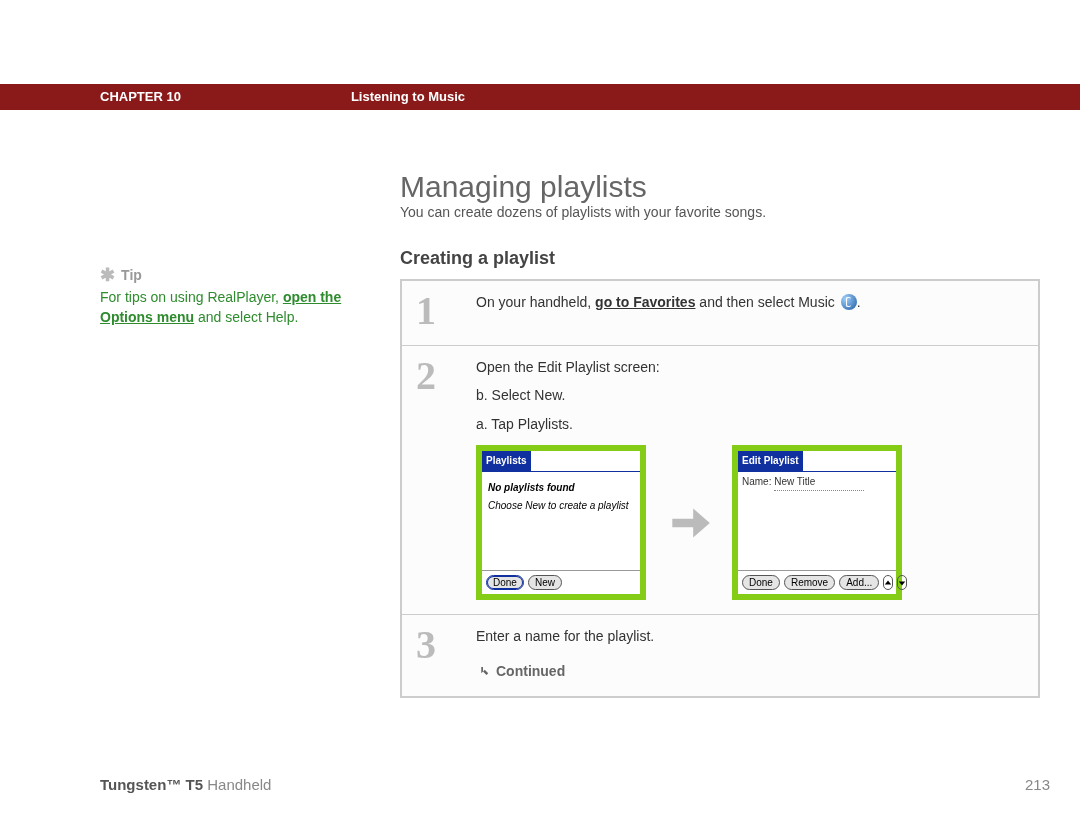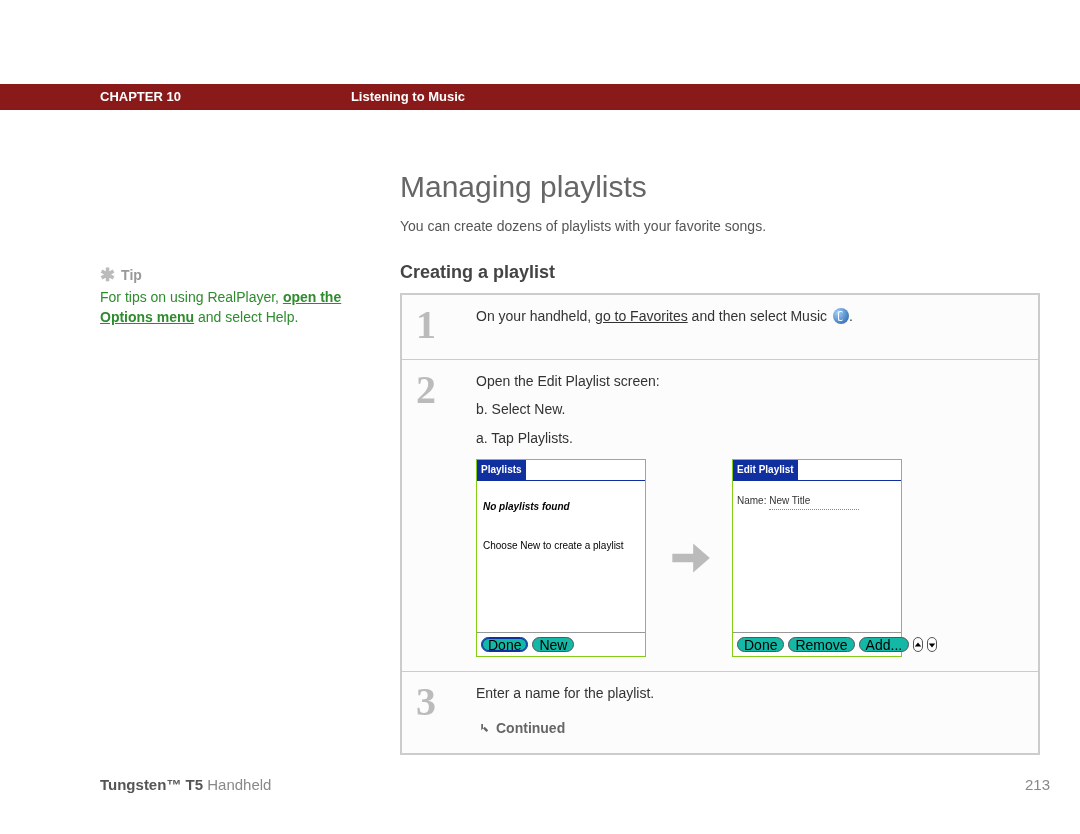--- a/index.html
+++ b/index.html
@@ -24,21 +24,21 @@
   }
   .page-body {
     padding:60px 40px 0 100px;
     display:flex;
   }
   .sidebar { width:300px; padding-right:20px; padding-top:96px;}
   .tip-row { display:flex; align-items:center; gap:6px; color:#999; font-weight:bold; font-size:14px;}
   .tip-text { margin-top:4px; font-size:14px; line-height:1.4; color:#2e8b2e;}
   .tip-text .link { font-weight:bold; text-decoration:underline;}
   .content { flex:1; }
-  h1.section-title { font-weight:300; font-size:30px; color:#666; margin:0 0 14px 0;}
+  h1.section-title { font-weight:300; font-size:30px; color:#666; margin:0 0 0 0;}
   .intro { color:#555; font-size:14px; margin-bottom:28px;}
   h2.subsection { font-weight:bold; color:#444; font-size:18px; margin:0 0 10px 0;}
   .steps-box {
     border:2px solid #ccc;
     background:#fcfcfc;
   }
   .step {
     border-top:1px solid #ccc;
     display:flex;
     padding:10px 14px 14px 14px;
@@ -47,51 +47,50 @@
   .step:first-child { border-top:none;}
   .step-num {
     font-family: Georgia, serif;
     font-size:40px;
     font-weight:bold;
     color:#bbb;
     width:40px; text-align:left;
     line-height:1;
   }
   .step-body { flex:1; font-size:14px; color:#333; line-height:1.6;}
-  .step-body .inline-link { font-weight:normal; text-decoration:underline;}
+  .step-body .inline-link { font-weight:bold; text-decoration:underline;}
   .music-icon {
     display:inline-block; width:16px; height:16px;
     border-radius:50%;
     background: radial-gradient(circle at 30% 30%, #9ed0ff, #1e5a9e);
     vertical-align:-3px;
     margin-left:2px;
     position:relative;
   }
   .music-icon::after{
     content:""; position:absolute; left:5px; top:3px; width:4px; height:8px;
     border:1px solid #fff; border-radius:2px; border-right:none;
   }
   .sub-list div { margin-top:6px;}
   .screens-row { display:flex; align-items:center; gap:18px; margin-top:10px;}
   .palm-screen {
-    width:170px; height:198px;
-    border:1px solid #84cc16;
+    width:170px; height:155px;
+    border:6px solid #84cc16;
     background:#fff;
     display:flex; flex-direction:column;
     font-size:10px;
-    gap:10px;
   }
   .ps-title { background:#1030a0; color:#fff; font-weight:bold; padding:2px 4px; font-size:10px; width:fit-content;}
   .ps-title-row { background:#fff; border-bottom:1px solid #1030a0; display:flex;}
   .ps-body { flex:1; padding:4px 6px; color:#000;}
   .ps-footer { border-top:1px solid #999; padding:4px; display:flex; gap:4px; align-items:center;}
   .pill-btn {
     border:1px solid #555; border-radius:10px;
-    background:#14b8a6; color:#000;
-    font-size:14px; padding:0 6px; line-height:14px; height:15px;
+    background:#e5e5e5; color:#000;
+    font-size:10px; padding:0 6px; line-height:14px; height:15px;
     display:inline-flex; align-items:center;
   }
   .pill-btn.active { border-color:#1030a0; box-shadow:0 0 0 1px #1030a0 inset;}
   .arrow-big { color:#bbb; }
   .arrow-big svg { width:50px; height:50px; display:block;}
   .name-row { font-size:10px; padding:2px 4px;}
   .name-row b { font-weight:normal;}
   .name-val { border-bottom:1px dotted #888; display:inline-block; min-width:90px;}
   .icon-pill {
     width:18px; height:15px; border:1px solid #555; border-radius:10px;
@@ -154,21 +153,21 @@
           </div>
 
           <div class="screens-row">
 
             <div class="palm-screen">
               <div class="ps-title-row">
                 <div class="ps-title">Playlists</div>
               </div>
               <div class="ps-body">
                 <div style="font-weight:bold; margin-top:4px;font-style:italic;">No playlists found</div>
-                <div style="margin-top:23px;">Choose New to create a playlist</div>
+                <div style="margin-top:2px;font-style:italic;">Choose New to create a playlist</div>
               </div>
               <div class="ps-footer">
                 <span class="pill-btn active">Done</span>
                 <span class="pill-btn">New</span>
               </div>
             </div>
 
             <div class="arrow-big">
               <svg viewBox="0 0 24 24">
                   <path fill="#bbb" d="M4 10h10V5l8 7-8 7v-5H4z"></path>

